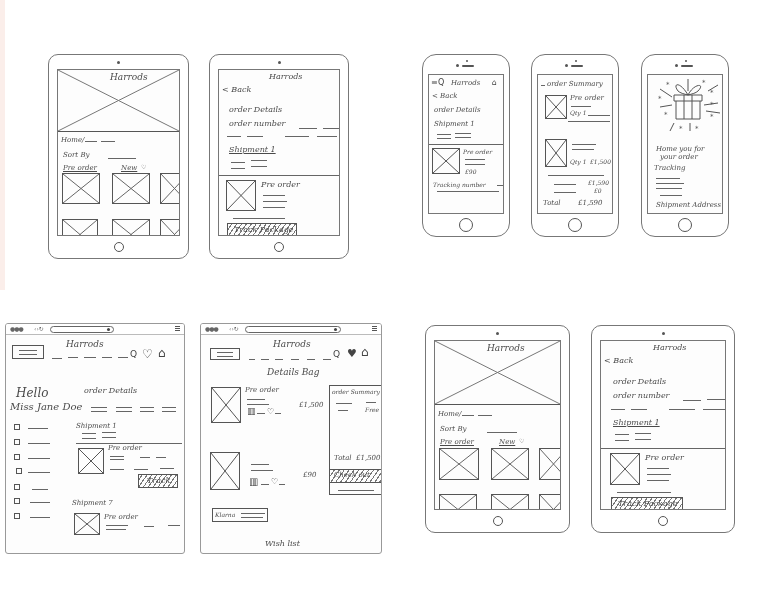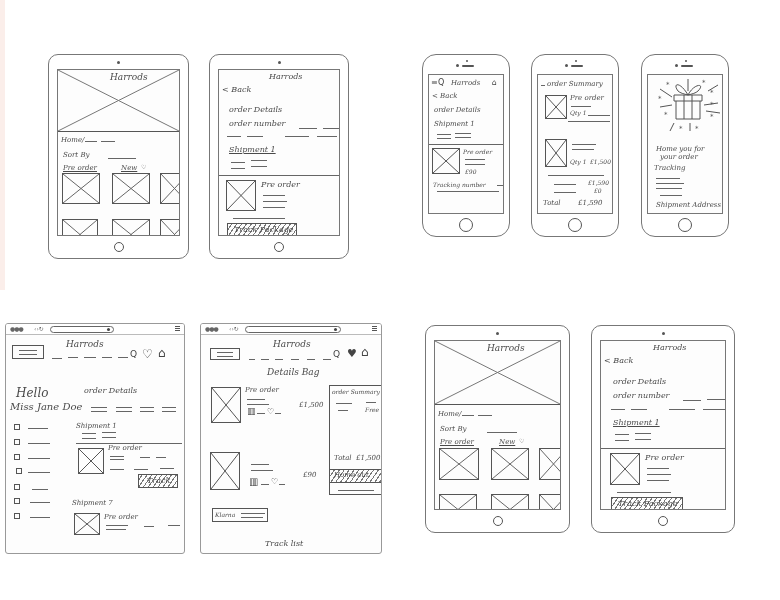--- a/index.html
+++ b/index.html
@@ -402,32 +402,32 @@
   <div class="ln thin" style="left:60px;top:160px;width:8px;"></div>
   <span class="icon" style="left:70px;top:154px;font-size:8px;">♡</span>
   <div class="ln thin" style="left:78px;top:160px;width:6px;"></div>
   <span class="hw" style="left:102px;top:148px;font-size:7px;">£90</span>
 
   <div class="rect" style="left:11px;top:184px;width:56px;height:14px;">
     <span class="hw" style="left:2px;top:3px;font-size:6px;">Klarna</span>
     <div class="ln thin" style="left:28px;top:4px;width:24px;"></div>
     <div class="ln thin" style="left:28px;top:8px;width:22px;"></div>
   </div>
-  <span class="hw" style="left:64px;top:216px;font-size:8px;">Track list</span>
+  <span class="hw" style="left:64px;top:216px;font-size:8px;">Wish list</span>
 
   <div class="rect" style="left:128px;top:61px;width:54px;height:110px;border-right:none;">
     <span class="hw" style="left:2px;top:3px;font-size:6px;">order Summary</span>
     <div class="ln thin" style="left:6px;top:17px;width:16px;"></div>
     <div class="ln thin" style="left:36px;top:16px;width:10px;"></div>
     <div class="ln thin" style="left:8px;top:24px;width:10px;"></div>
     <span class="hw" style="left:35px;top:21px;font-size:6px;">Free</span>
     <span class="hw" style="left:4px;top:69px;font-size:7px;">Total</span>
     <span class="hw" style="left:26px;top:69px;font-size:7px;">£1,500</span>
     <div class="hatch" style="left:-1px;top:83px;width:56px;height:14px;">
-      <span class="hw" style="left:4px;top:2px;font-size:7px;">Home out</span>
+      <span class="hw" style="left:4px;top:2px;font-size:7px;">Check out</span>
     </div>
     <div class="ln thin" style="left:8px;top:104px;width:36px;"></div>
   </div>
 </div>
 
 <div class="tablet" style="left:425px;top:325px;width:145px;height:208px;">
   <div class="cam"></div>
   <div class="screen">
     <div class="xbox" style="left:0;top:0;width:100%;height:64px;border:none;border-bottom:1.3px solid #555;">
       <svg viewBox="0 0 100 100" preserveAspectRatio="none">

